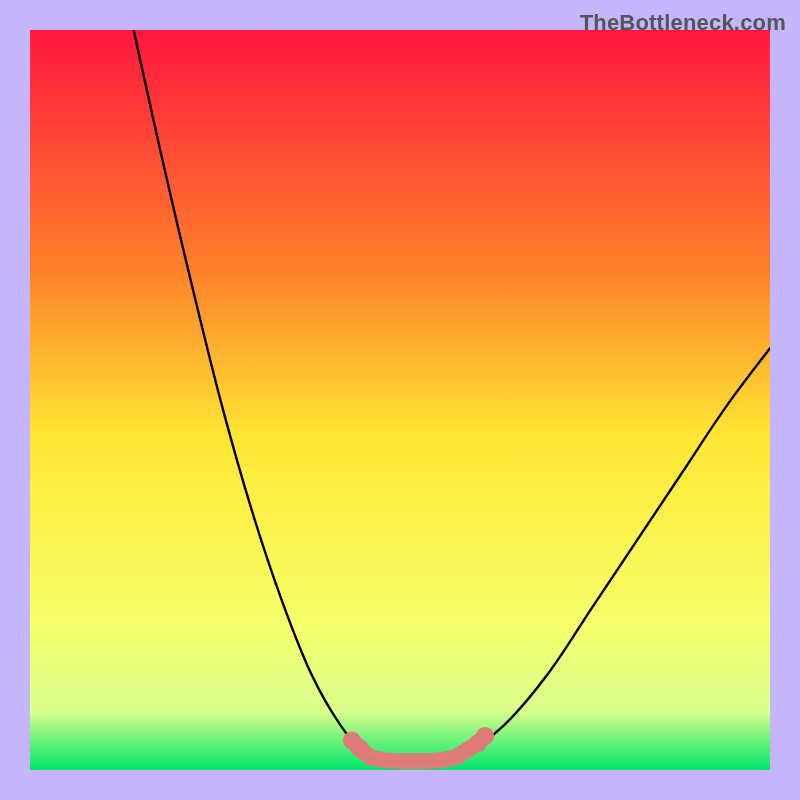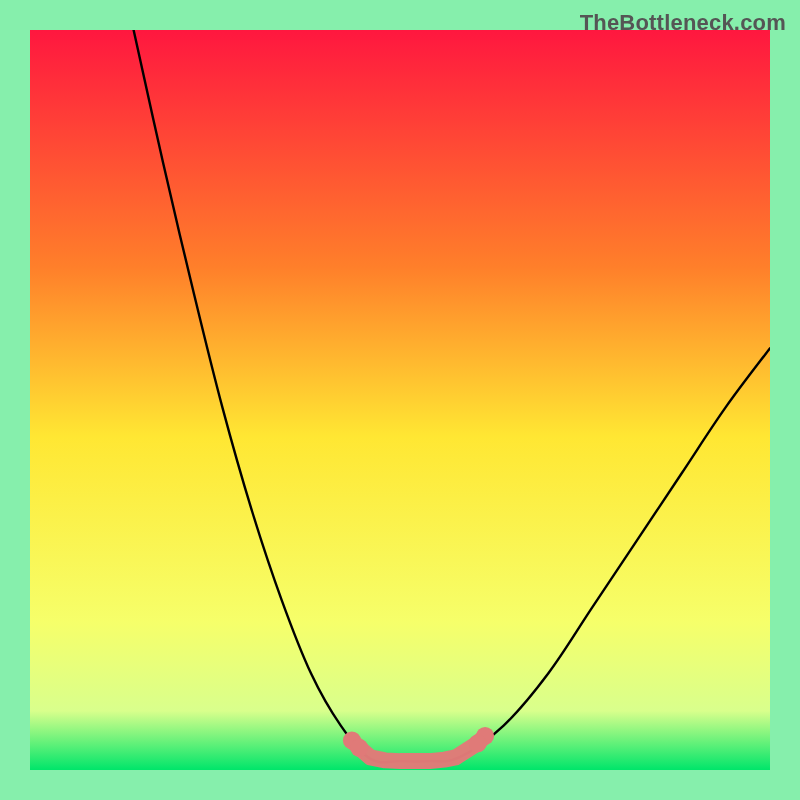--- a/index.html
+++ b/index.html
@@ -9,21 +9,21 @@
     height: 800px;
     background: #000;
     overflow: hidden;
   }
   .frame {
     position: absolute;
     top: 0;
     left: 0;
     width: 800px;
     height: 800px;
-    background: #86efac;
+    background: #c4b5fd;
   }
   .plot-area {
     position: absolute;
     top: 30px;
     left: 30px;
     width: 740px;
     height: 740px;
   }
   .watermark {
     position: absolute;

